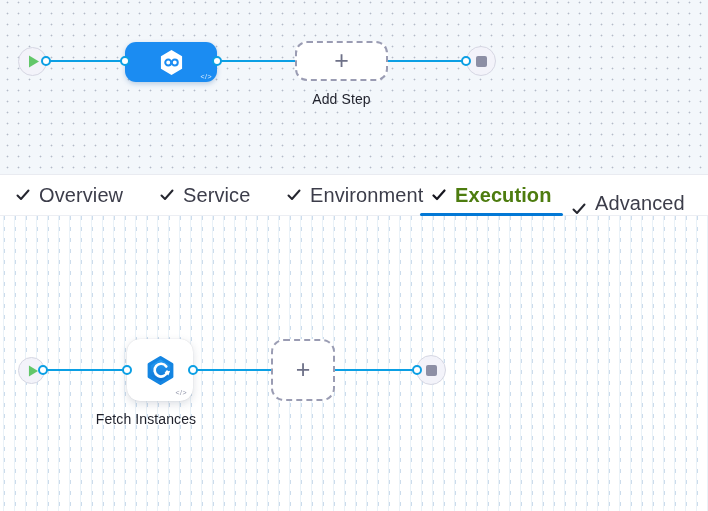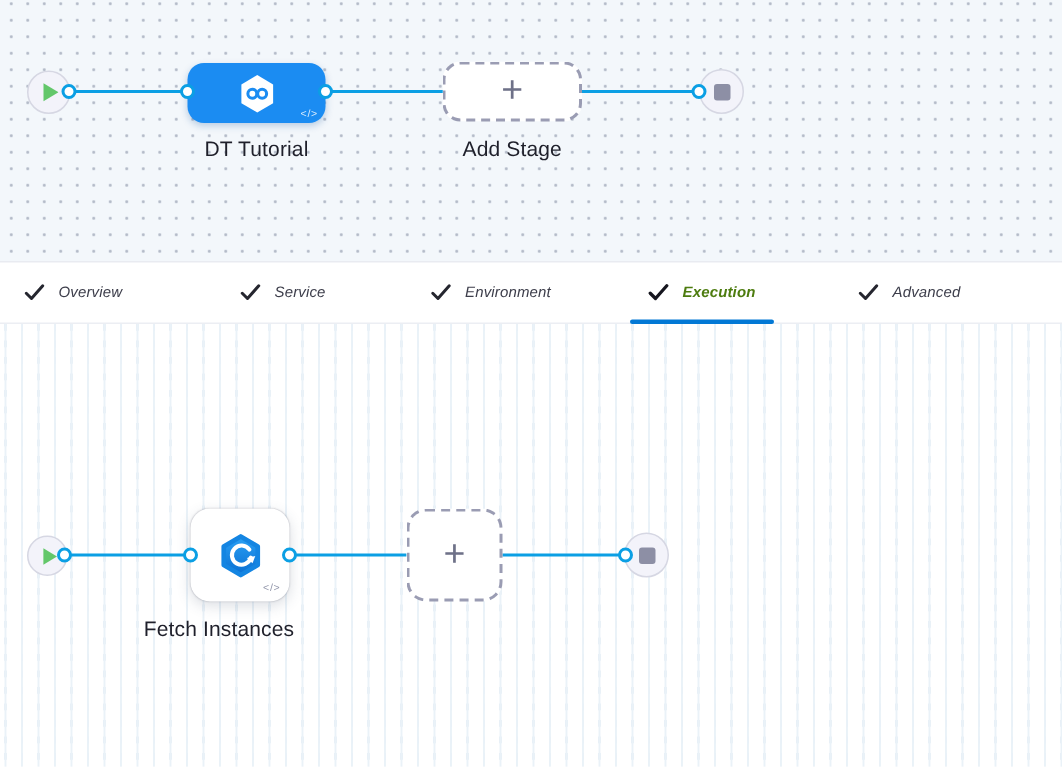--- a/index.html
+++ b/index.html
@@ -34,21 +34,21 @@
     background:#ffffff;
     border-top:1px solid #e9ebf1;
     border-bottom:1px solid #eceef3;
   }
   .tab {
     position:absolute; top:0; bottom:0;
     display:flex; align-items:center; gap:9px;
     cursor:pointer;
   }
   .tab .check-icon { width:14px; height:12px; flex:0 0 auto; }
-  .tab .tab-label { font-size:10px; color:#3c3d4a; letter-spacing:0.1px;font-style:italic; }
+  .tab .tab-label { font-size:20px; color:#3c3d4a; letter-spacing:0.1px; }
   .tab.active .tab-label { color:#4d7c0f; font-weight:bold; }
   .tab .active-underline {
     position:absolute; left:-12px; right:-12px; bottom:-1px; height:3px;
     background:#0278d5; border-radius:2px;
   }
 
   
   .connector { position:absolute; height:2px; background:#0b9fe4; z-index:1; }
   .port {
     position:absolute; width:10px; height:10px; border-radius:50%;
@@ -115,26 +115,25 @@
     </div>
 
     <div class="stage-node">
       <svg width="25" height="27" viewBox="0 0 26 28">
         <polygon points="13,1 24,7.5 24,20.5 13,27 2,20.5 2,7.5" fill="#ffffff"></polygon>
         <circle cx="9.6" cy="14" r="3.1" fill="none" stroke="#1b8cf2" stroke-width="2.1"></circle>
         <circle cx="16.4" cy="14" r="3.1" fill="none" stroke="#1b8cf2" stroke-width="2.1"></circle>
       </svg>
       <span class="code-badge">&lt;/&gt;</span>
     </div>
-    <div class="node-label" style="left:111px; top:91px; width:120px;">DT Tutorial</div>
 
     <div class="add-node" style="left:295px; top:41px; width:93px; height:40px; border-radius:12px;">
       <span class="plus-glyph">+</span>
     </div>
-    <div class="node-label" style="left:288px; top:91px; width:107px; font-weight:400;">Add Stage</div>
+    <div class="node-label" style="left:288px; top:91px; width:107px; font-weight:400;">Add Step</div>
 
     <div class="terminal" style="left:466px; top:46px; width:30px; height:30px;">
       <div class="stop-square"></div>
     </div>
 
     <div class="port" style="left:41px; top:56px;"></div>
     <div class="port" style="left:120px; top:56px;"></div>
     <div class="port" style="left:212px; top:56px;"></div>
     <div class="port" style="left:461px; top:56px;"></div>
   </div>
@@ -163,21 +162,21 @@
     </div>
 
     <div class="tab active" style="left:432px;">
       <svg class="check-icon" viewBox="0 0 14 12">
           <path d="M1.5 6.5 L5 10 L12.5 1.5" fill="none" stroke="#16161f" stroke-width="2.2" stroke-linecap="round" stroke-linejoin="round"></path>
         </svg>
       <span class="tab-label">Execution</span>
       <span class="active-underline"></span>
     </div>
 
-    <div class="tab" style="left:572px;">
+    <div class="tab" style="left:572px;align-items:flex-end;">
       <svg class="check-icon" viewBox="0 0 14 12">
           <path d="M1.5 6.5 L5 10 L12.5 1.5" fill="none" stroke="#25262f" stroke-width="2" stroke-linecap="round" stroke-linejoin="round"></path>
         </svg>
       <span class="tab-label">Advanced</span>
     </div>
   </div>
 
   <div class="canvas-exec">
 
     <div class="connector" style="left:43px; top:153px; width:84px;"></div>

